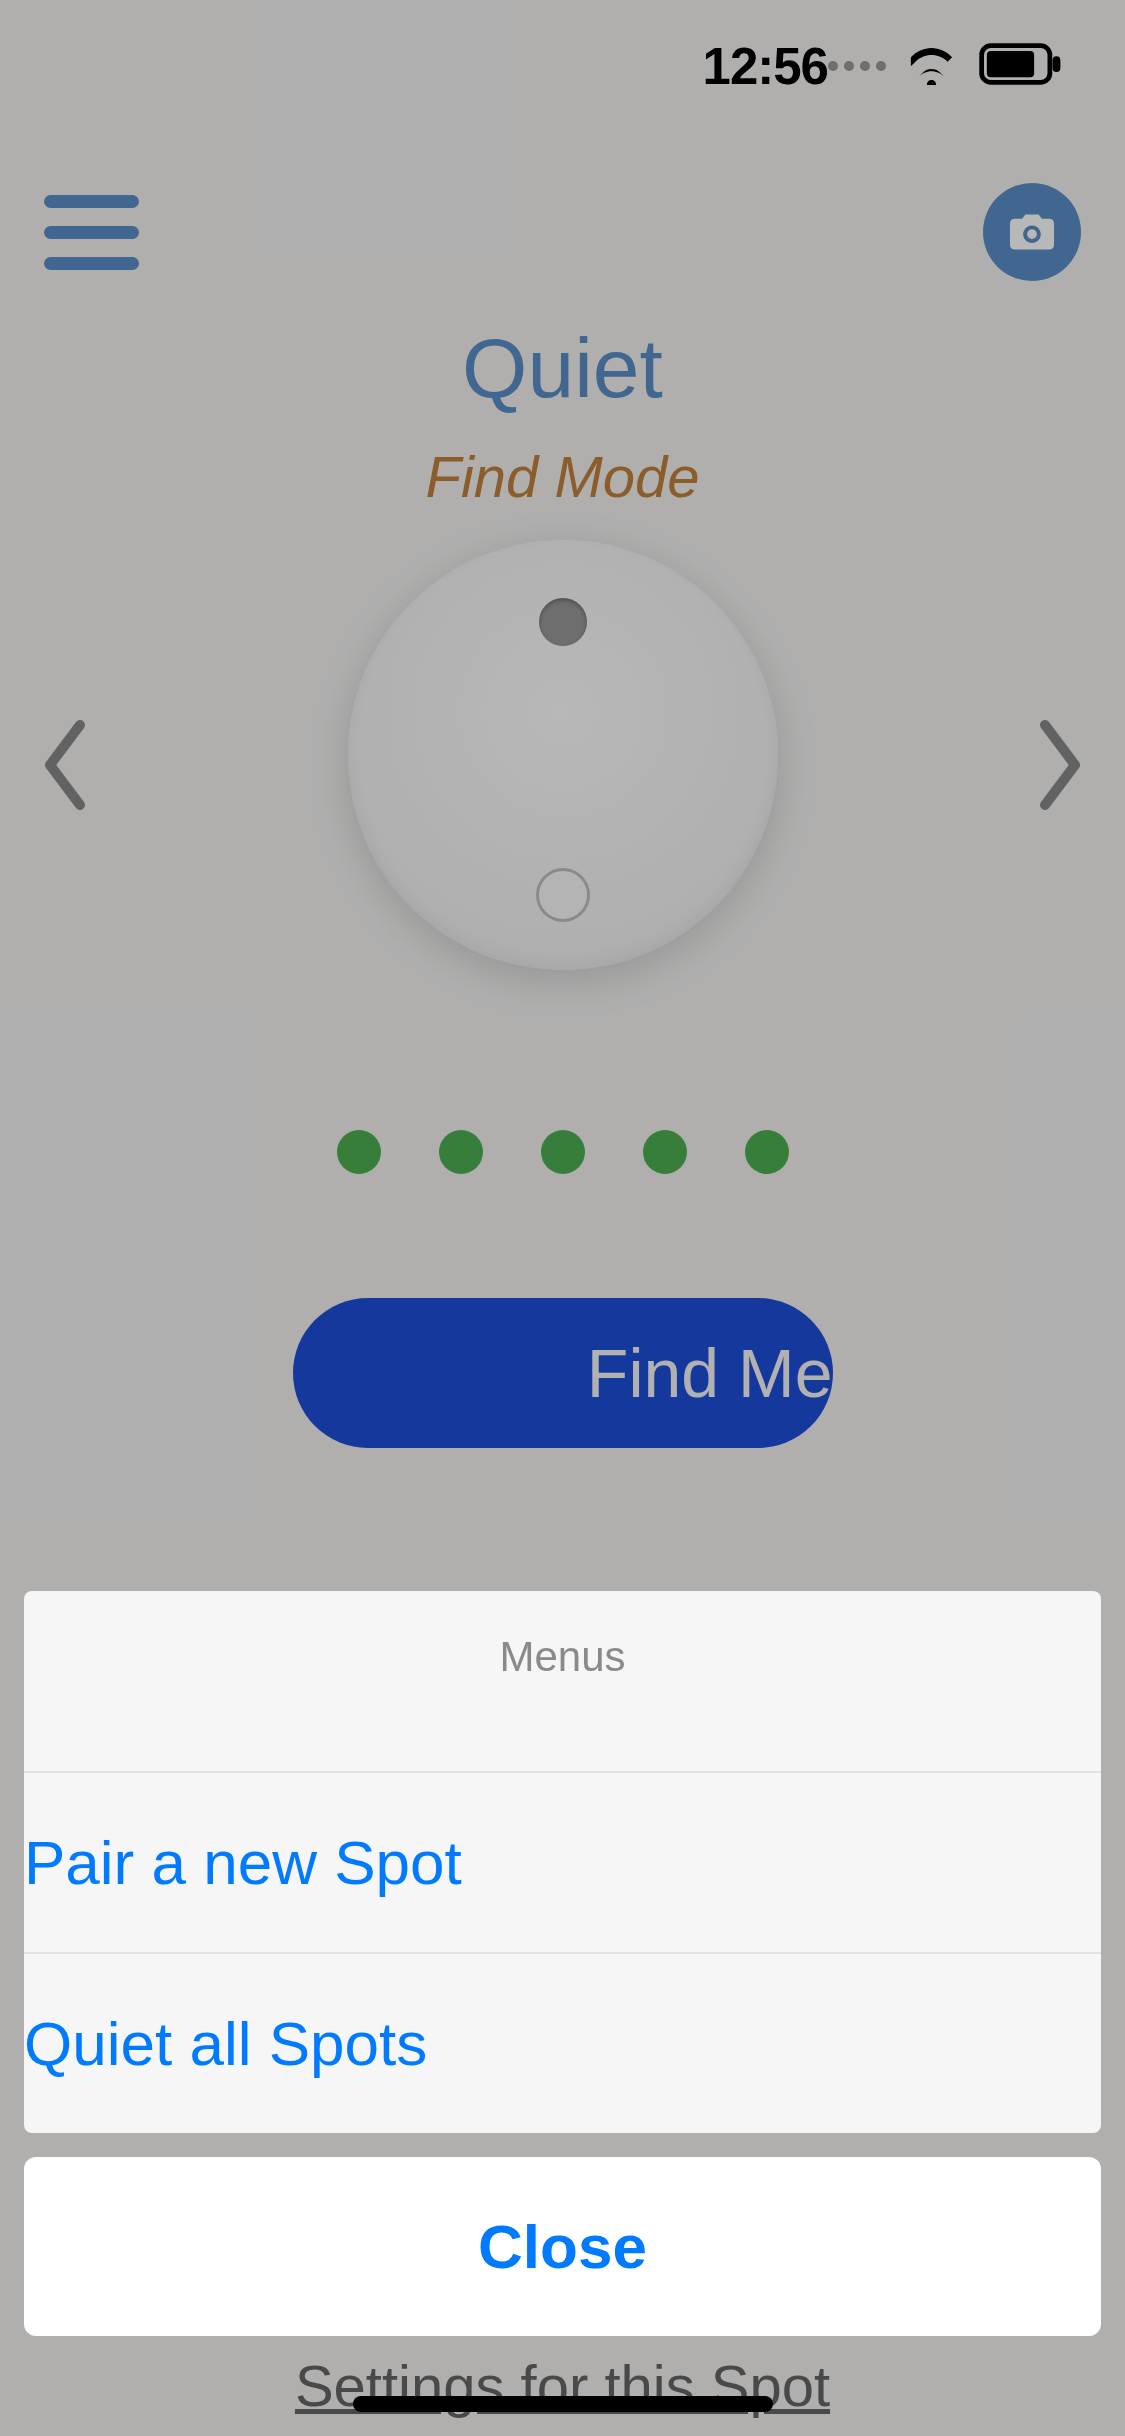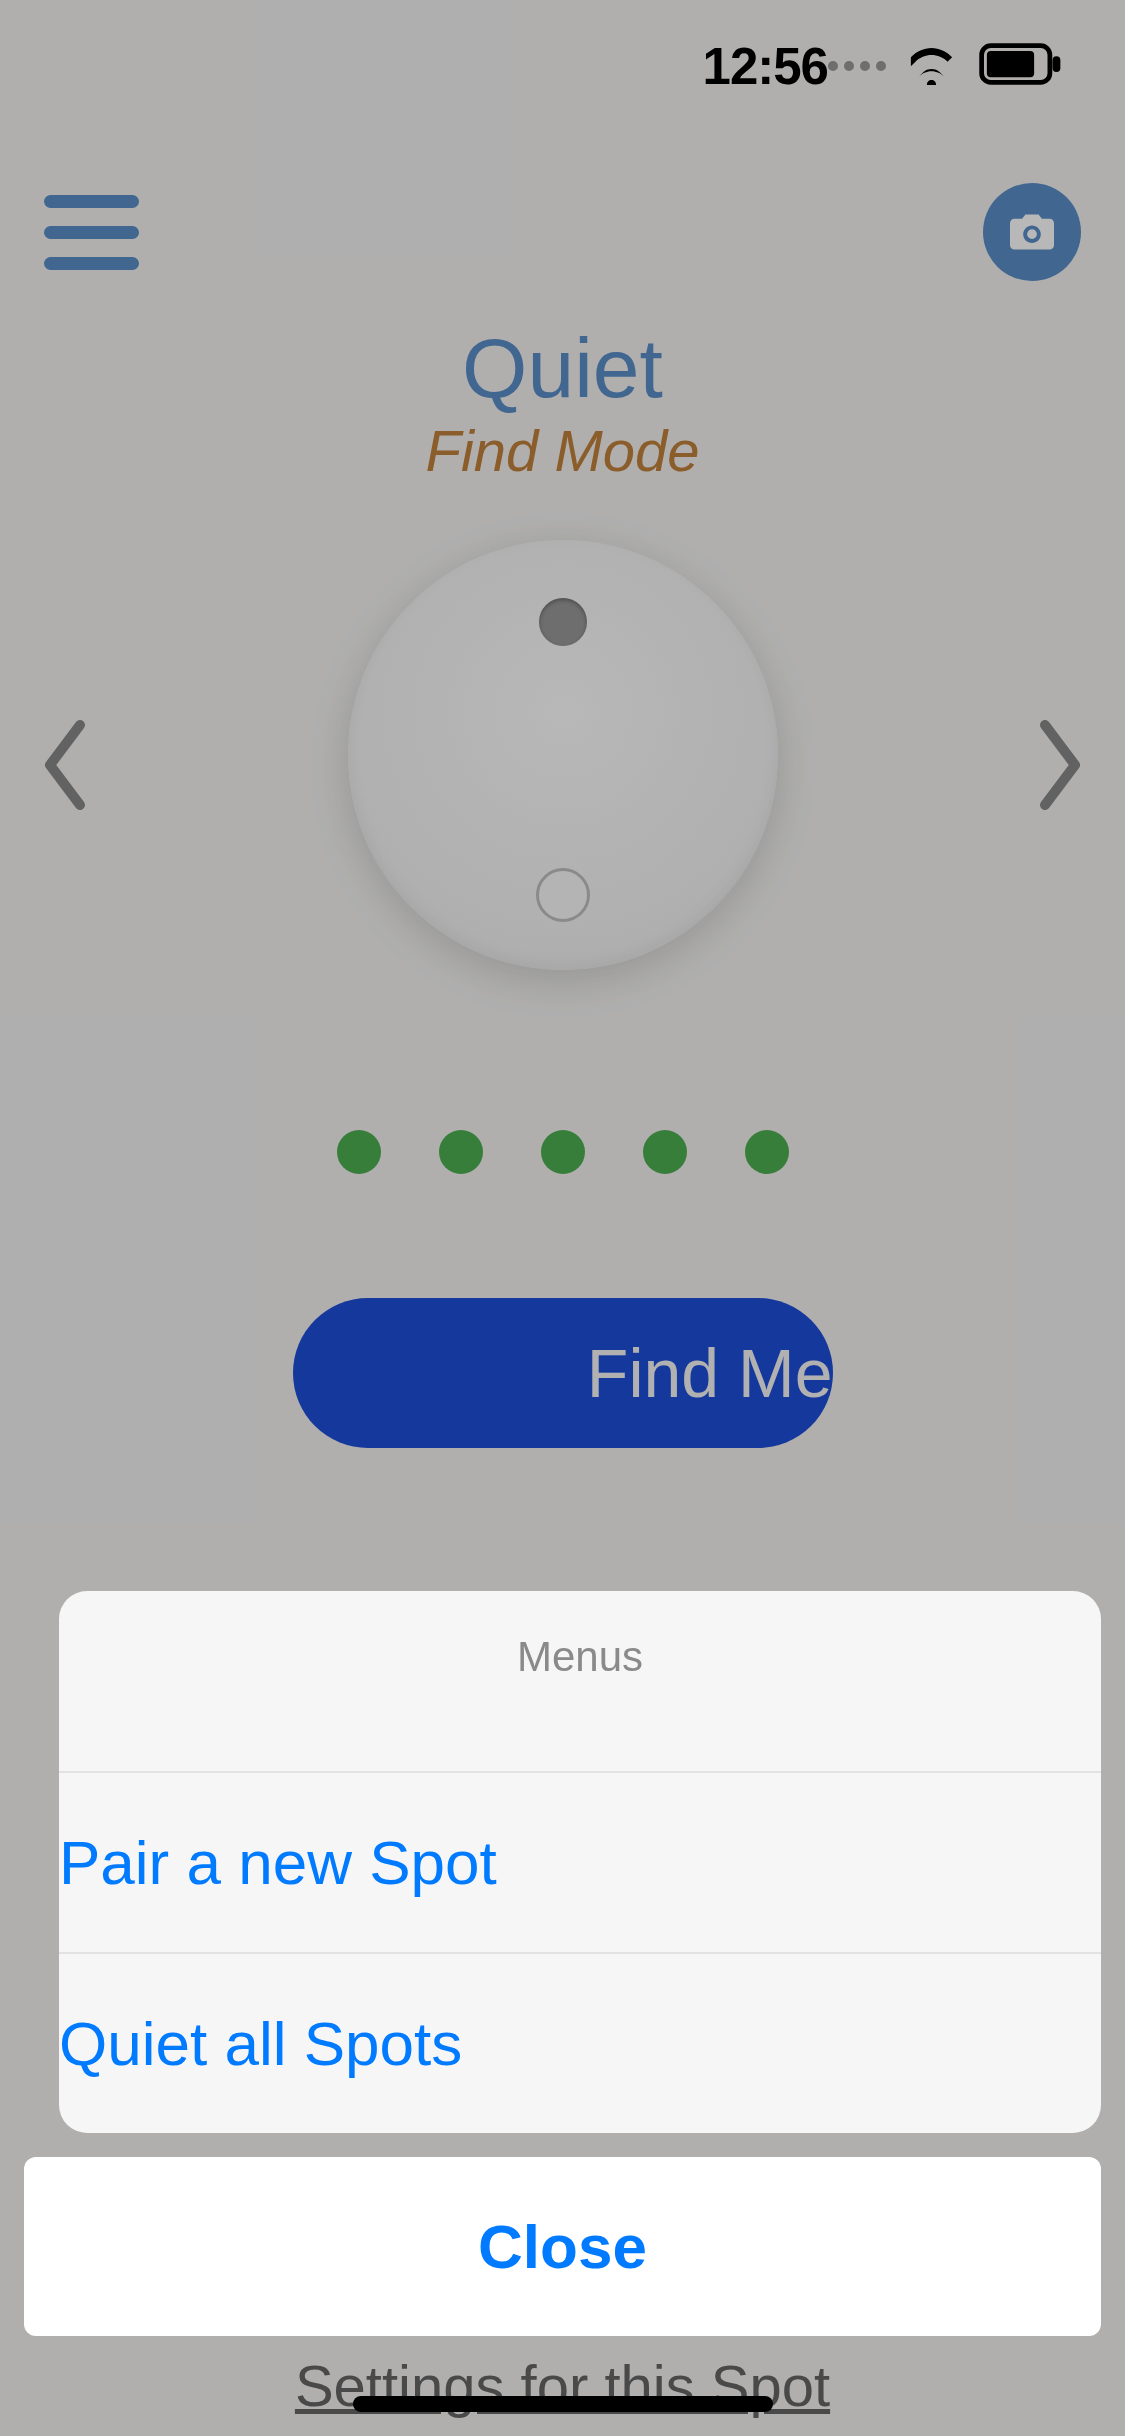--- a/index.html
+++ b/index.html
@@ -101,21 +101,21 @@
     }
     .device-name {
       font-size: 84px;
       font-weight: 400;
       color: #5a8fc9;
     }
     .mode-label {
       font-size: 58px;
       font-style: italic;
       color: #c1813b;
-      margin-top: 0;
+      margin-top: 26px;
     }
 
     .nav-arrow {
       position: absolute;
       top: 720px;
       z-index: 5;
     }
     .nav-arrow.left { left: 40px; }
     .nav-arrow.right { right: 40px; }
 
@@ -212,24 +212,23 @@
 
     .action-sheet-container {
       position: absolute;
       bottom: 100px;
       left: 24px;
       right: 24px;
       z-index: 20;
     }
     .action-sheet {
       background: rgba(248,248,248,0.97);
-      border-radius: 28px;
+      border-radius: 8px;
       overflow: hidden;
       margin-bottom: 24px;
-      margin-left: 35px;
     }
     .action-title {
       text-align: center;
       font-size: 42px;
       color: #8a8a8a;
       font-weight: 500;
       padding: 42px 0 90px 0;
     }
     .action-item {
       border-top: 2px solid rgba(0,0,0,0.08);

